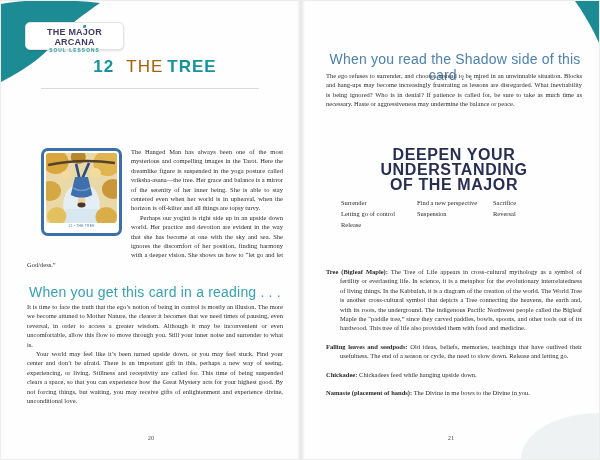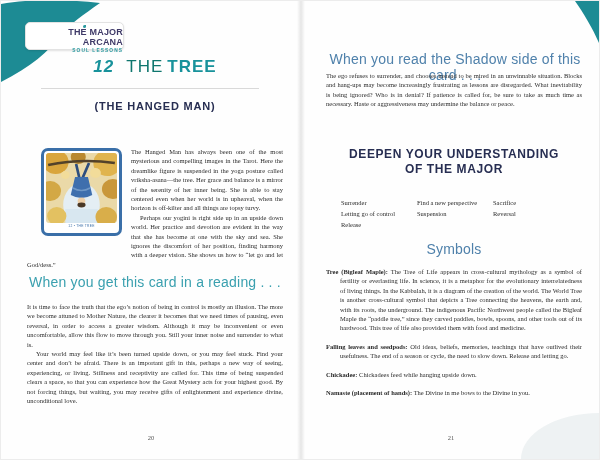--- a/index.html
+++ b/index.html
@@ -18,31 +18,31 @@
 
   
   .blob-tl { position:absolute; left:0; top:0; width:112px; height:86px; }
   .corner-tr { position:absolute; right:0; top:0; width:28px; height:46px; }
   .corner-br { position:absolute; right:0; bottom:0; width:78px; height:46px;
                background:#eef2f3; border-radius:100% 0 0 0; }
 
   
   .badge { position:absolute; left:24px; top:21px; width:99px; height:28px;
            background:#ffffff; border:1px solid #e3e3e3; border-radius:5px;
-           box-shadow:0 1px 2px rgba(0,0,0,0.12); text-align:right; padding-top:4px; }
+           box-shadow:0 1px 2px rgba(0,0,0,0.12); text-align:center; padding-top:4px; }
   .badge-title { font-size:9px; font-weight:bold; color:#3f3a68; letter-spacing:0.2px; line-height:10px; }
   .badge-sub   { font-size:4.8px; font-weight:bold; color:#2b9aa0; letter-spacing:1.1px; line-height:7px; }
   .badge-leaf  { position:absolute; left:57px; top:2px; width:3px; height:3px;
                  background:#2b9aa0; border-radius:50% 0 50% 50%; }
 
   
   .chapter-title { position:absolute; left:26px; top:56px; width:256px; text-align:center;
                    font-size:17px; font-weight:bold; letter-spacing:1px; color:#18929b; }
-  .chapter-title .num { margin-right:12px;font-style:italic; }
-  .chapter-title .article { color:#0f766e; font-weight:normal; margin-right:4px; }
+  .chapter-title .num { margin-right:12px; }
+  .chapter-title .article { color:#a16207; font-weight:normal; margin-right:4px; }
   .title-rule { position:absolute; left:40px; top:87px; width:218px; height:1px; background:#d9d9d9; }
   .subtitle { position:absolute; left:26px; top:97px; width:256px; text-align:center;
               font-size:11px; font-weight:bold; color:#272e52; letter-spacing:0.8px; line-height:16px; }
 
   
   .serif { font-family:"Liberation Serif", serif; font-size:6.5px; line-height:9.4px;
            color:#2b2b2b; text-align:justify; }
   .serif p.indent { text-indent:9px; }
 
   .intro { position:absolute; left:26px; top:146px; width:256px; }
@@ -62,21 +62,21 @@
   .blue-heading { color:#4f81ab; }
 
   .reading-text { position:absolute; left:26px; top:301px; width:256px; }
 
   .page-number { position:absolute; left:0; top:433px; width:100%; text-align:center;
                  font-family:"Liberation Serif", serif; font-size:6.5px; color:#555; }
 
   
   .shadow-par { position:absolute; left:25px; top:70px; width:256px; }
   .deepen { position:absolute; left:25px; top:146px; width:256px; text-align:center;
-            font-size:12px; font-weight:bold; color:#272e52; letter-spacing:0.6px; line-height:15px; }
+            font-size:16px; font-weight:bold; color:#272e52; letter-spacing:0.6px; line-height:15px; }
   .themes-row { position:absolute; left:40px; top:196px; width:240px; display:flex; }
   .themes-col { font-family:"Liberation Serif", serif; font-size:6.5px; line-height:11px;
                 color:#2b2b2b; list-style:none; }
   .themes-col.c1 { width:76px; }
   .themes-col.c2 { width:76px; }
   .themes-col.c3 { width:64px; }
   .symbols-list { position:absolute; left:25px; top:266px; width:256px; }
   .symbol-entry { padding-left:14px; text-indent:-14px; margin-bottom:9px; }
   .symbol-entry b { font-weight:bold; }
 </style>
@@ -96,21 +96,20 @@
       <div class="badge-title">THE MAJOR ARCANA</div>
       <div class="badge-sub">SOUL LESSONS</div>
     </div>
 
     <div class="chapter-title">
       <span class="num">12</span><span class="article">THE</span><span>TREE</span>
     </div>
     <div class="title-rule"></div>
 
     <div class="subtitle">
-      <div>(THE HANGED MAN)</div>
     </div>
 
     <div class="intro serif">
       <div class="card">
         <svg viewBox="0 0 66 70" preserveAspectRatio="none" aria-hidden="true">
           <rect x="0" y="0" width="66" height="70" fill="#ead9a8"></rect>
           <ellipse cx="33" cy="52" rx="17" ry="22" fill="#e4eef4"></ellipse>
           <rect x="18" y="56" width="30" height="14" fill="#d8e7f0"></rect>
           <circle cx="9" cy="9" r="12" fill="#d9a53c"></circle>
           <circle cx="57" cy="10" r="13" fill="#e0b44e"></circle>
@@ -127,21 +126,21 @@
           <path d="M25,35 Q33,40 41,35" stroke="#6f97c6" stroke-width="1.5" fill="none"></path>
           <circle cx="33" cy="48" r="3.6" fill="#eecfa8"></circle>
           <ellipse cx="33" cy="52" rx="3.8" ry="2.4" fill="#4a3826"></ellipse>
         </svg>
         <div class="card-label">12 • THE TREE</div>
       </div>
       <p>The Hanged Man has always been one of the most mysterious and compelling images in the Tarot. Here the dreamlike figure is suspended in the yoga posture called vriksha-asana—the tree. Her grace and balance is a mirror of the serenity of her inner being. She is able to stay centered even when her world is in upheaval, when the horizon is off-kilter and all things are topsy turvy.</p>
       <p class="indent">Perhaps our yogini is right side up in an upside down world. Her practice and devotion are evident in the way that she has become at one with the sky and sea. She ignores the discomfort of her position, finding harmony with a deeper vision. She shows us how to “let go and let God/dess.”</p>
     </div>
 
-    <div class="section-heading teal-heading" style="top:273px;">When you get this card in a reading . . .</div>
+    <div class="section-heading teal-heading" style="top:283px;">When you get this card in a reading . . .</div>
 
     <div class="reading-text serif">
       <p>It is time to face the truth that the ego’s notion of being in control is mostly an illusion. The more we become attuned to Mother Nature, the clearer it becomes that we need times of pausing, even reversal, in order to access a greater wisdom. Although it may be inconvenient or even uncomfortable, allow this flow to move through you. Still your inner noise and surrender to what is.</p>
       <p class="indent">Your world may feel like it’s been turned upside down, or you may feel stuck. Find your center and don’t be afraid. There is an important gift in this, perhaps a new way of seeing, experiencing, or living. Stillness and receptivity are called for. This time of being suspended clears a space, so that you can experience how the Great Mystery acts for your highest good. By not forcing things, but waiting, you may receive gifts of enlightenment and experience divine, unconditional love.</p>
     </div>
 
     <div class="page-number">20</div>
   </div>
 
   <div class="page page-right">
@@ -167,21 +166,20 @@
       <ul class="themes-col c2">
         <li>Find a new perspective</li>
         <li>Suspension</li>
       </ul>
       <ul class="themes-col c3">
         <li>Sacrifice</li>
         <li>Reversal</li>
       </ul>
     </div>
 
-    <div class="section-heading blue-heading" style="top:240px; left:25px;">Symbols</div>
 
     <div class="symbols-list serif">
       <p class="symbol-entry"><b>Tree (Bigleaf Maple):</b> <span>The Tree of Life appears in cross-cultural mythology as a symbol of fertility or everlasting life. In science, it is a metaphor for the evolutionary interrelatedness of living things. In the Kabbalah, it is a diagram of the creation of the world. The World Tree is another cross-cultural symbol that depicts a Tree connecting the heavens, the earth and, with its roots, the underground. The indigenous Pacific Northwest people called the Bigleaf Maple the “paddle tree,” since they carved paddles, bowls, spoons, and other tools out of its hardwood. This tree of life also provided them with food and medicine.</span></p>
       <p class="symbol-entry"><b>Falling leaves and seedpods:</b> <span>Old ideas, beliefs, memories, teachings that have outlived their usefulness. The end of a season or cycle, the need to slow down. Release and letting go.</span></p>
       <p class="symbol-entry"><b>Chickadee:</b> <span>Chickadees feed while hanging upside down.</span></p>
       <p class="symbol-entry"><b>Namaste (placement of hands):</b> <span>The Divine in me bows to the Divine in you.</span></p>
     </div>
 
     <div class="page-number">21</div>
   </div>

